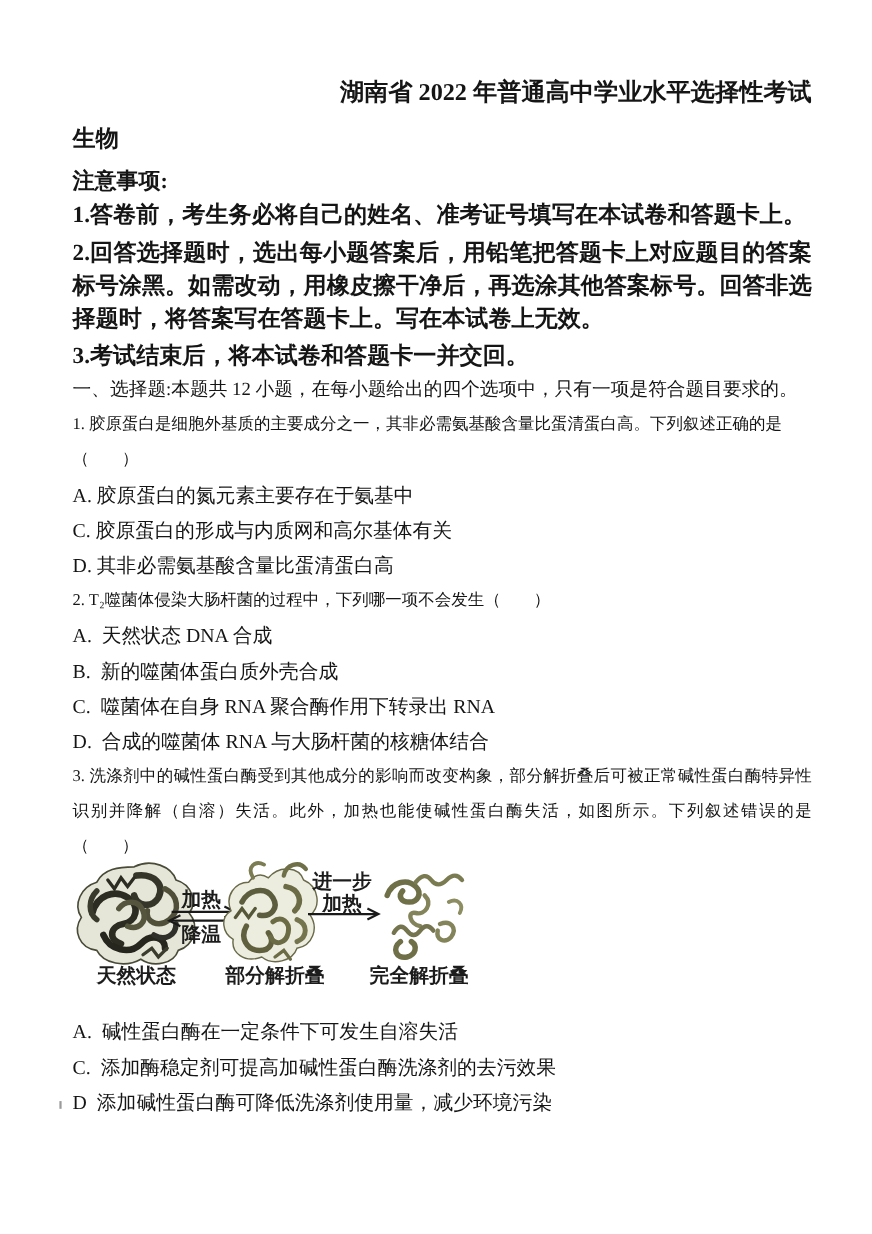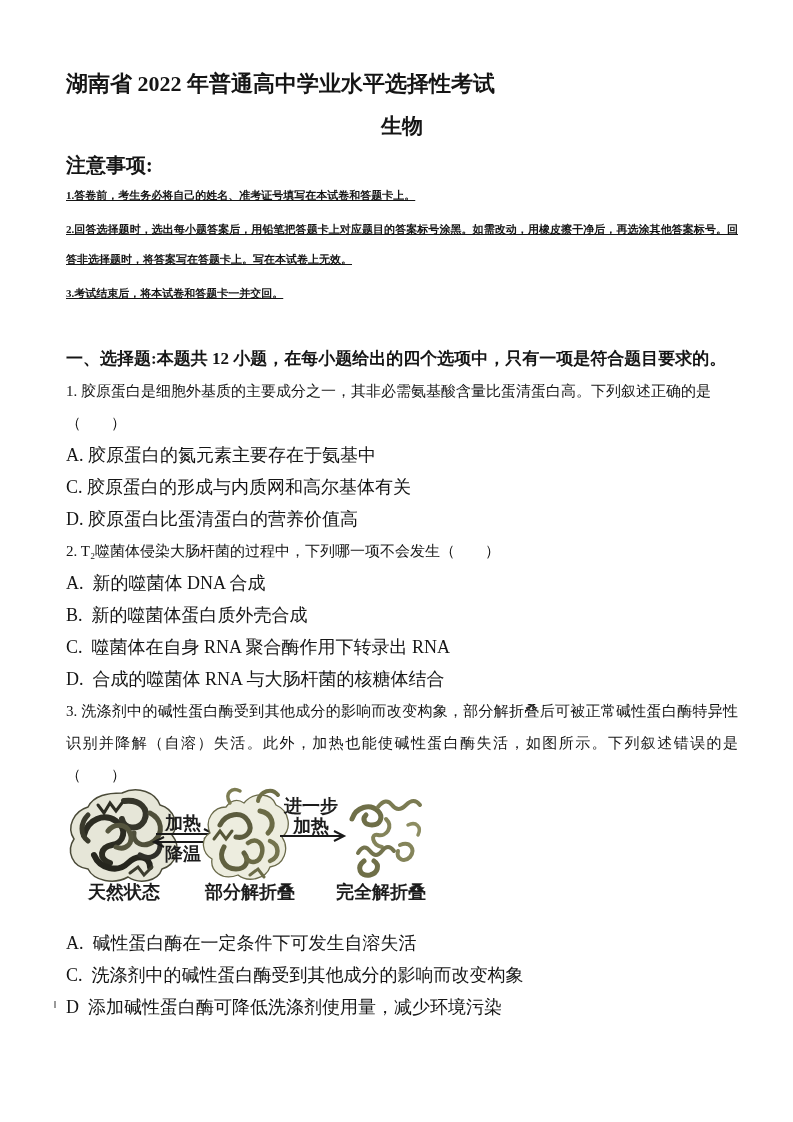--- a/index.html
+++ b/index.html
@@ -5,26 +5,26 @@
   html,body { margin:0; padding:0; background:#ffffff; }
   .page {
     position:relative;
     width:793px; height:1122px;
     background:#ffffff;
     font-family:"Liberation Serif","DejaVu Serif",serif;
     color:#151515;
     overflow:hidden;
   }
   .content { position:absolute; left:66px; top:70px; width:672px; }
-  .title   { font-size:22px; font-weight:bold; text-align:left; line-height:28px; margin:0 0 14px 0; }
-  .subject { font-size:21px; font-weight:bold; text-align:center; line-height:28px; margin:0 0 10px 0; }
+  .title   { font-size:22px; font-weight:bold; text-align:right; line-height:28px; margin:0 0 14px 0; }
+  .subject { font-size:21px; font-weight:bold; line-height:28px; margin:0 0 10px 0; }
   .notice-heading { font-size:20px; font-weight:bold; line-height:30px; }
-  .notice-item    { font-size:11px; font-weight:bold; line-height:30px; text-align:justify;text-decoration:underline; }
+  .notice-item    { font-size:21px; font-weight:bold; line-height:30px; text-align:justify; }
   .mt4 { margin-top:4px; }
-  .section-heading { font-size:17px; font-weight:bold; line-height:32px;margin-top:35px; }
+  .section-heading { font-size:17px; font-weight:normal; line-height:32px; }
   .stem   { font-size:15px; line-height:32px; }
   .justify{ text-align:justify; }
   .option { font-size:18px; line-height:32px; white-space:pre-wrap; }
   .figure { display:block; margin:-6px 0 0 -2px; }
   .q3-options { margin-top:24px; }
   .fig-state-label, .fig-arrow-label {
     font-size:18px; font-weight:bold; fill:#1c1c1c;
     font-family:"Liberation Serif","DejaVu Serif",serif;
   }
   .artifact { position:absolute; left:54px; top:1001px; width:2px; height:7px; background:#9a9a9a; }
@@ -42,26 +42,26 @@
     <div class="notice-item">1.答卷前，考生务必将自己的姓名、准考证号填写在本试卷和答题卡上。</div>
     <div class="notice-item mt4">2.回答选择题时，选出每小题答案后，用铅笔把答题卡上对应题目的答案标号涂黑。如需改动，用橡皮擦干净后，再选涂其他答案标号。回答非选择题时，将答案写在答题卡上。写在本试卷上无效。</div>
     <div class="notice-item mt4">3.考试结束后，将本试卷和答题卡一并交回。</div>
 
     <div class="section-heading">一、选择题:本题共 12 小题，在每小题给出的四个选项中，只有一项是符合题目要求的。</div>
 
     <div>
       <div class="stem">1. 胶原蛋白是细胞外基质的主要成分之一，其非必需氨基酸含量比蛋清蛋白高。下列叙述正确的是（　　）</div>
       <div class="option">A. 胶原蛋白的氮元素主要存在于氨基中</div>
       <div class="option">C. 胶原蛋白的形成与内质网和高尔基体有关</div>
-      <div class="option">D. 胶原蛋白比蛋清蛋白的营养价值高</div>
+      <div class="option">D. 其非必需氨基酸含量比蛋清蛋白高</div>
     </div>
 
     <div>
       <div class="stem">2. T₂噬菌体侵染大肠杆菌的过程中，下列哪一项不会发生（　　）</div>
-      <div class="option">A.  新的噬菌体 DNA 合成</div>
+      <div class="option">A.  天然状态 DNA 合成</div>
       <div class="option">B.  新的噬菌体蛋白质外壳合成</div>
       <div class="option">C.  噬菌体在自身 RNA 聚合酶作用下转录出 RNA</div>
       <div class="option">D.  合成的噬菌体 RNA 与大肠杆菌的核糖体结合</div>
     </div>
 
     <div>
       <div class="stem justify">3. 洗涤剂中的碱性蛋白酶受到其他成分的影响而改变构象，部分解折叠后可被正常碱性蛋白酶特异性识别并降解（自溶）失活。此外，加热也能使碱性蛋白酶失活，如图所示。下列叙述错误的是（　　）</div>
 
       <svg class="figure" width="380" height="118" viewBox="0 0 380 118" xmlns="http://www.w3.org/2000/svg">
 
@@ -117,21 +117,21 @@
           <path d="M344,40 C352,36 358,42 354,50" stroke="#8d8d62" stroke-width="3.5"></path>
         </g>
 
         <text x="60" y="113" text-anchor="middle" class="fig-state-label">天然状态</text>
         <text x="186" y="113" text-anchor="middle" class="fig-state-label">部分解折叠</text>
         <text x="317" y="113" text-anchor="middle" class="fig-state-label">完全解折叠</text>
       </svg>
 
       <div class="q3-options">
         <div class="option">A.  碱性蛋白酶在一定条件下可发生自溶失活</div>
-        <div class="option">C.  洗涤剂中的碱性蛋白酶受到其他成分的影响而改变构象</div>
+        <div class="option">C.  添加酶稳定剂可提高加碱性蛋白酶洗涤剂的去污效果</div>
         <div class="option">D  添加碱性蛋白酶可降低洗涤剂使用量，减少环境污染</div>
       </div>
     </div>
 
   </div>
 
   <div class="artifact"></div>
 </div>
 
 </body></html>

